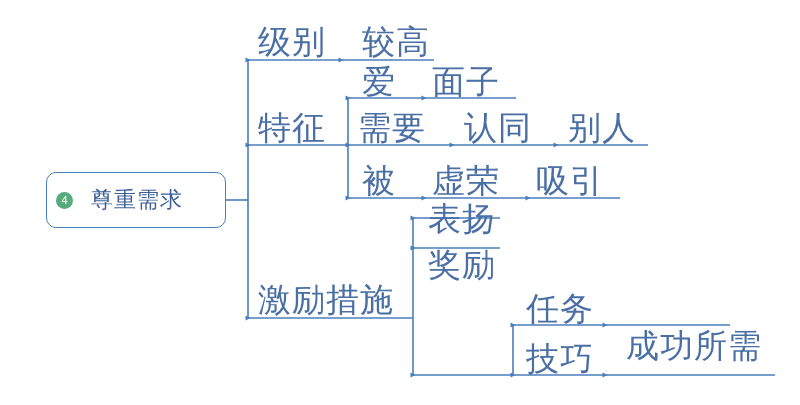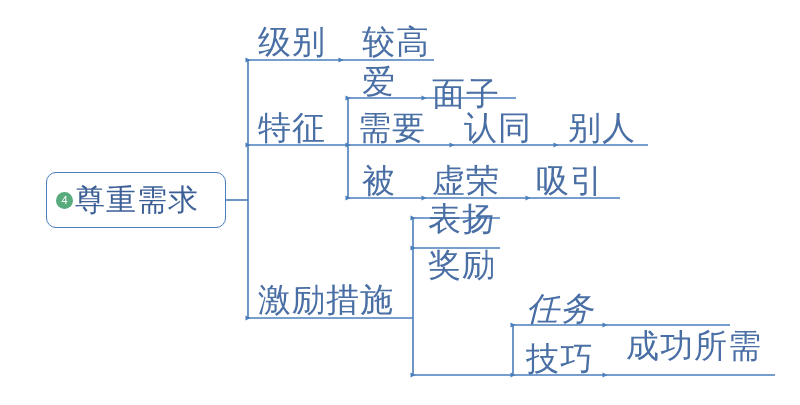--- a/index.html
+++ b/index.html
@@ -56,24 +56,25 @@
     font-family: "Liberation Sans", sans-serif;
     font-size: 11px;
     line-height: 17px;
     text-align: center;
     flex: 0 0 auto;
     margin-right: 2px;
   }
   #root-text {
     color: #3c5f96;
     font-family: "Liberation Serif", "DejaVu Serif", serif;
-    font-size: 30px;
+    font-size: 22px;
     line-height: 1;
     white-space: nowrap;
     letter-spacing: 1px;
+    margin-left: 16px;
   }
 </style>
 </head>
 <body>
 
 <div id="mindmap-canvas">
 
   <svg id="edge-layer" viewBox="0 0 800 405" width="800" height="405" xmlns="http://www.w3.org/2000/svg">
     <defs>
       <marker id="arw" markerWidth="7" markerHeight="7" refX="3.5" refY="3.5" orient="auto" markerUnits="userSpaceOnUse">
@@ -128,33 +129,33 @@
     <div id="root-badge">4</div>
     <div id="root-text">尊重需求</div>
   </div>
 
   <div class="node-label" style="left:258px; top:26px;">级别</div>
   <div class="node-label" style="left:362px; top:26px;">较高</div>
 
   <div class="node-label" style="left:258px; top:112px;">特征</div>
 
   <div class="node-label" style="left:362px; top:66px;">爱</div>
-  <div class="node-label" style="left:432px; top:66px;margin-top:12px;">面子</div>
+  <div class="node-label" style="left:432px; top:66px;">面子</div>
 
   <div class="node-label" style="left:358px; top:112px;">需要</div>
   <div class="node-label" style="left:464px; top:112px;">认同</div>
   <div class="node-label" style="left:568px; top:112px;">别人</div>
 
   <div class="node-label" style="left:362px; top:165px;">被</div>
   <div class="node-label" style="left:432px; top:165px;">虚荣</div>
   <div class="node-label" style="left:536px; top:165px;">吸引</div>
 
   <div class="node-label" style="left:258px; top:284px;">激励措施</div>
 
   <div class="node-label" style="left:428px; top:203px;">表扬</div>
   <div class="node-label" style="left:428px; top:249px;">奖励</div>
 
-  <div class="node-label" style="left:526px; top:293px;font-style:italic;">任务</div>
+  <div class="node-label" style="left:526px; top:293px;">任务</div>
 
   <div class="node-label" style="left:526px; top:343px;text-align:right;">技巧</div>
   <div class="node-label" style="left:626px; top:330px;">成功所需</div>
 
 </div>
 
 </body></html>

